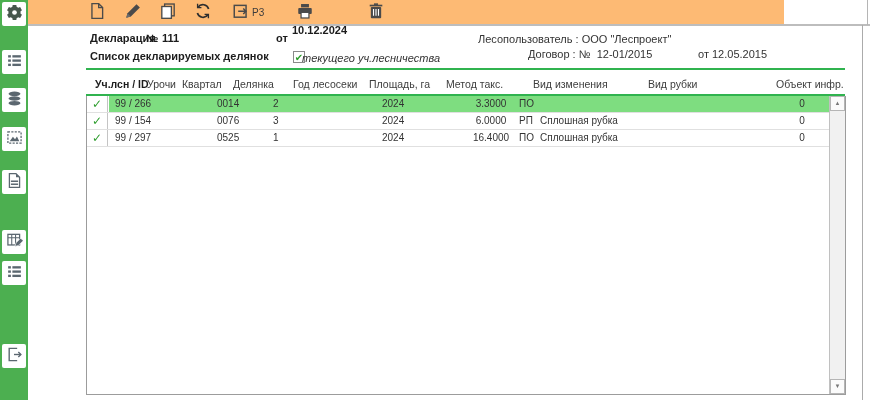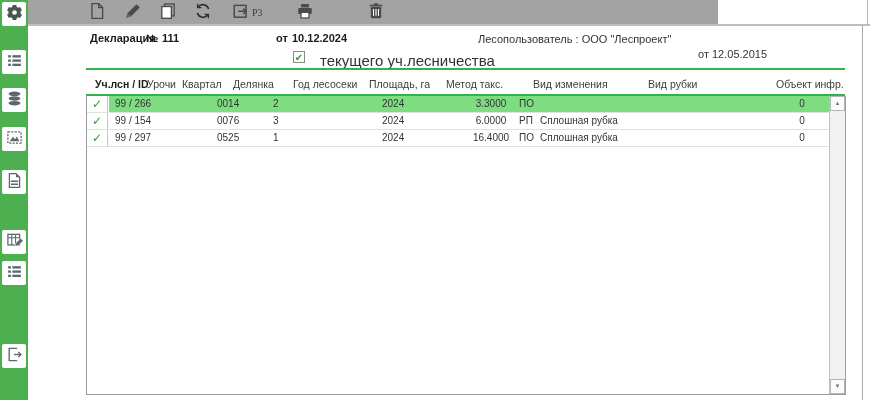--- a/index.html
+++ b/index.html
@@ -6,34 +6,34 @@
   html,body { width:870px; height:400px; font-family:"Liberation Sans","DejaVu Sans",sans-serif; background:#fff; overflow:hidden; }
   #app { position:relative; width:870px; height:400px; background:#fff; }
 
   
   #sidebar { position:absolute; left:0; top:0; width:28px; height:400px; background:#4caf50; }
   .sb-btn { position:absolute; left:2px; width:24px; height:24px; background:#fff; border-radius:2px;
             display:flex; align-items:center; justify-content:center; cursor:pointer; }
   .sb-btn svg { width:17px; height:17px; }
 
   
-  #toolbar { position:absolute; left:28px; top:0; width:690px; height:24px; background:#a3a3a3;font-family:Liberation Serif, serif; }
+  #toolbar { position:absolute; left:28px; top:0; width:756px; height:24px; background:#fdba74; }
   #toolbar-border { position:absolute; left:28px; top:24px; width:842px; height:2px; background:#bdbdbd; }
   .tb-btn { position:absolute; top:3px; height:19px; display:flex; align-items:center; cursor:pointer; }
   .tb-btn svg { width:18px; height:18px; }
   .tb-label { font-size:10px; color:#3c3c3c; margin-left:2px; }
   #window-title { position:absolute; left:440px; top:6px; font-size:12px; color:#3a3a3a; white-space:nowrap; }
 
   
   .hdr-bold { position:absolute; font-size:11px; font-weight:bold; color:#1c1c1c; white-space:nowrap; }
   .hdr-norm { position:absolute; font-size:11px; color:#333; white-space:nowrap; }
   #chk-box { position:absolute; left:293px; top:51px; width:12px; height:12px; background:#fff;
              border:1px solid #8a8a8a; font-size:10px; line-height:11px; text-align:center;
              color:#2e9e2e; font-weight:bold; cursor:pointer; }
-  #chk-label { position:absolute; left:320px; top:52px; font-size:15px; color:#333; white-space:nowrap; }
+  #chk-label { position:absolute; left:302px; top:52px; font-size:11px; color:#333; white-space:nowrap;font-style:italic; }
   #sep-green { position:absolute; left:86px; top:68px; width:759px; height:2px; background:#30b34f; }
 
   
   #thead { position:absolute; left:86px; top:75px; width:759px; height:19px; background:#fff; }
   .th { position:absolute; top:3px; font-size:10.5px; color:#3d3d3d; white-space:nowrap; }
   .th-bold { font-weight:bold; color:#1c1c1c;text-align:center; }
   #thead-underline { position:absolute; left:86px; top:94px; width:759px; height:2px; background:#30b34f; }
 
   
   #tbody { position:absolute; left:86px; top:96px; width:760px; height:299px;
@@ -198,26 +198,28 @@
             <path d="M5.8 6.2v6M8 6.2v6M10.2 6.2v6" stroke="#fff" stroke-width="1"></path>
           </svg></span>
     </div>
   </div>
   <div id="toolbar-border"></div>
 
   <span class="hdr-bold" style="left:90px;top:32px">Декларация</span>
   <span class="hdr-bold" style="left:146px;top:32px">№</span>
   <span class="hdr-bold" style="left:162px;top:32px">111</span>
   <span class="hdr-bold" style="left:276px;top:32px">от</span>
-  <span class="hdr-bold" style="left:292px;top:32px">10.12.2024</span>
+  <span class="hdr-bold" style="left:292px;top:24px">10.12.2024</span>
+  <span class="hdr-bold" style="left:90px;top:50px">Список декларируемых делянок</span>
 
   <span id="chk-box">✔</span>
   <span id="chk-label">текущего уч.лесничества</span>
 
   <span class="hdr-norm" style="left:478px;top:33px"><span>Лесопользователь :</span>&nbsp;<span>ООО "Леспроект"</span></span>
+  <span class="hdr-norm" style="left:528px;top:48px"><span>Договор : №</span>&nbsp;&nbsp;<span>12-01/2015</span></span>
   <span class="hdr-norm" style="left:698px;top:48px">от</span>
   <span class="hdr-norm" style="left:712px;top:48px">12.05.2015</span>
 
   <div id="sep-green"></div>
 
   <div id="thead">
     <span class="th th-bold h-uch">Уч.лсн / ID</span>
     <span class="th h-uroch">Урочи</span>
     <span class="th h-kvartal">Квартал</span>
     <span class="th h-delyanka">Делянка</span>

